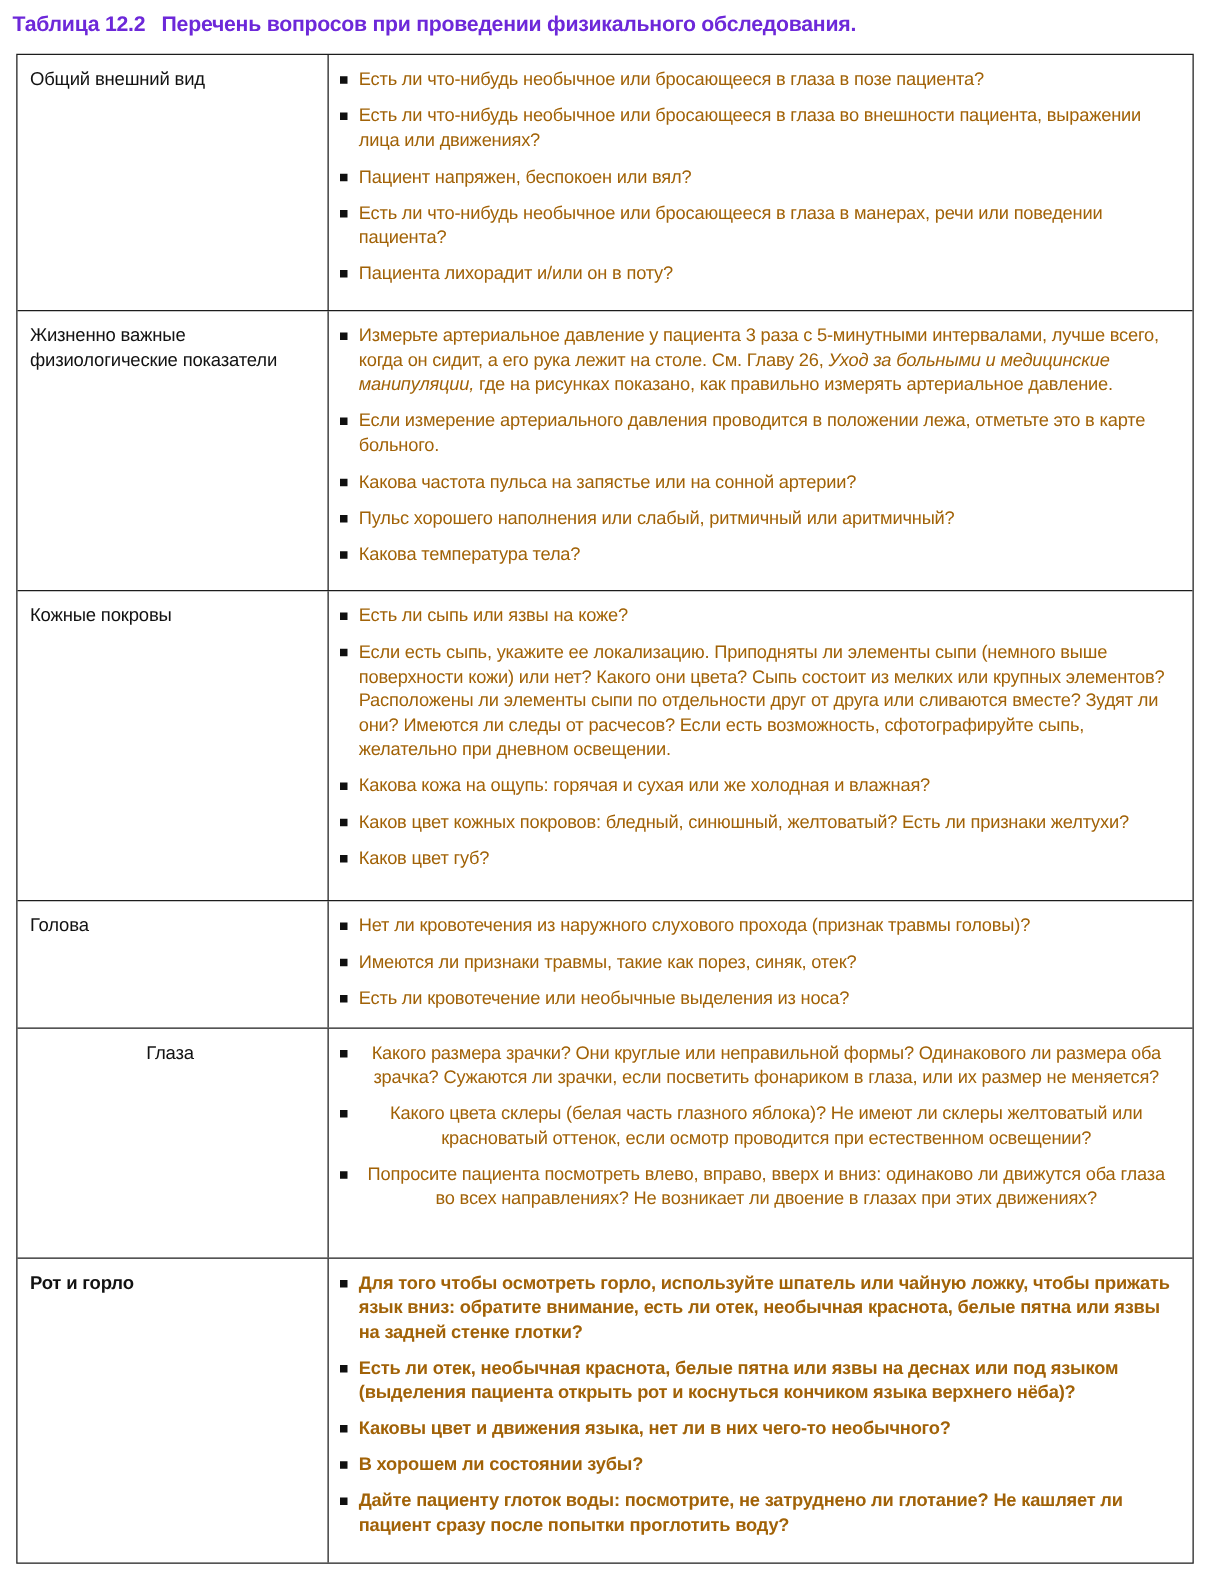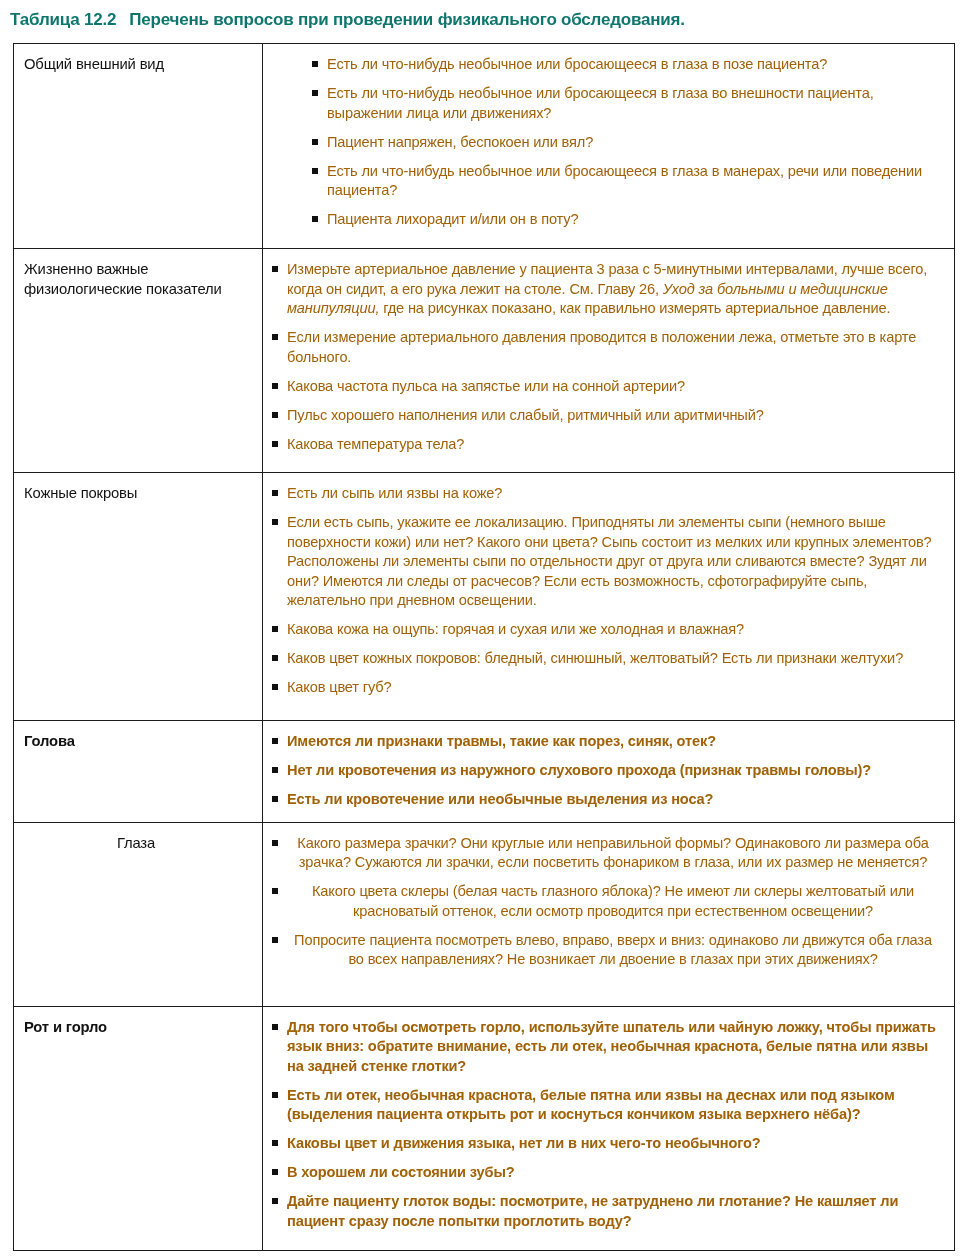--- a/index.html
+++ b/index.html
@@ -15,38 +15,38 @@
     background: #ffffff;
     color: #141414;
     font-family: "Liberation Sans", sans-serif;
     padding: 8px 14px 6px 13px;
     overflow: hidden;
   }
   .page-title {
     font-size: 17px;
     font-weight: bold;
     letter-spacing: -0.2px;
-    color: #0f766e;
+    color: #6d28d9;
     margin: 2px 0 13px -3px;
     white-space: nowrap;
   }
   .page-title .t-label { margin-right: 13px; }
   .exam-table {
     width: 942px;
     box-sizing: border-box;
     border: 1px solid #1c1c1c;
     background: #ffffff;
   }
   .row {
     display: flex;
     align-items: stretch;
     border-top: 1px solid #1c1c1c;
     box-sizing: border-box;
   }
-  .row.first { border-top: none; gap: 40px; }
+  .row.first { border-top: none; }
   .cat-cell {
     flex: 0 0 249px;
     box-sizing: border-box;
     border-right: 1px solid #1c1c1c;
     padding: 11px 14px 11px 10px;
   }
   .cat-label {
     font-size: 14.8px;
     line-height: 19.5px;
     letter-spacing: -0.15px;
@@ -160,30 +160,30 @@
           <div class="bullet-item">
             <span class="bullet"></span>
             <span class="item-text"><span class="seg">Каков цвет кожных покровов: бледный, синюшный, желтоватый? Есть ли признаки желтухи?</span></span>
           </div>
           <div class="bullet-item">
             <span class="bullet"></span>
             <span class="item-text"><span class="seg">Каков цвет губ?</span></span>
           </div>
         </div>
       </div>
-      <div class="row" style="min-height: 98px; font-weight: bold;">
+      <div class="row" style="min-height: 98px;">
         <div class="cat-cell"><span class="cat-label">Голова</span></div>
         <div class="items-cell">
           <div class="bullet-item">
             <span class="bullet"></span>
+            <span class="item-text"><span class="seg">Нет ли кровотечения из наружного слухового прохода (признак травмы головы)?</span></span>
+          </div>
+          <div class="bullet-item">
+            <span class="bullet"></span>
             <span class="item-text"><span class="seg">Имеются ли признаки травмы, такие как порез, синяк, отек?</span></span>
-          </div>
-          <div class="bullet-item">
-            <span class="bullet"></span>
-            <span class="item-text"><span class="seg">Нет ли кровотечения из наружного слухового прохода (признак травмы головы)?</span></span>
           </div>
           <div class="bullet-item">
             <span class="bullet"></span>
             <span class="item-text"><span class="seg">Есть ли кровотечение или необычные выделения из носа?</span></span>
           </div>
         </div>
       </div>
       <div class="row" style="min-height: 184px; text-align: center;">
         <div class="cat-cell"><span class="cat-label">Глаза</span></div>
         <div class="items-cell">

